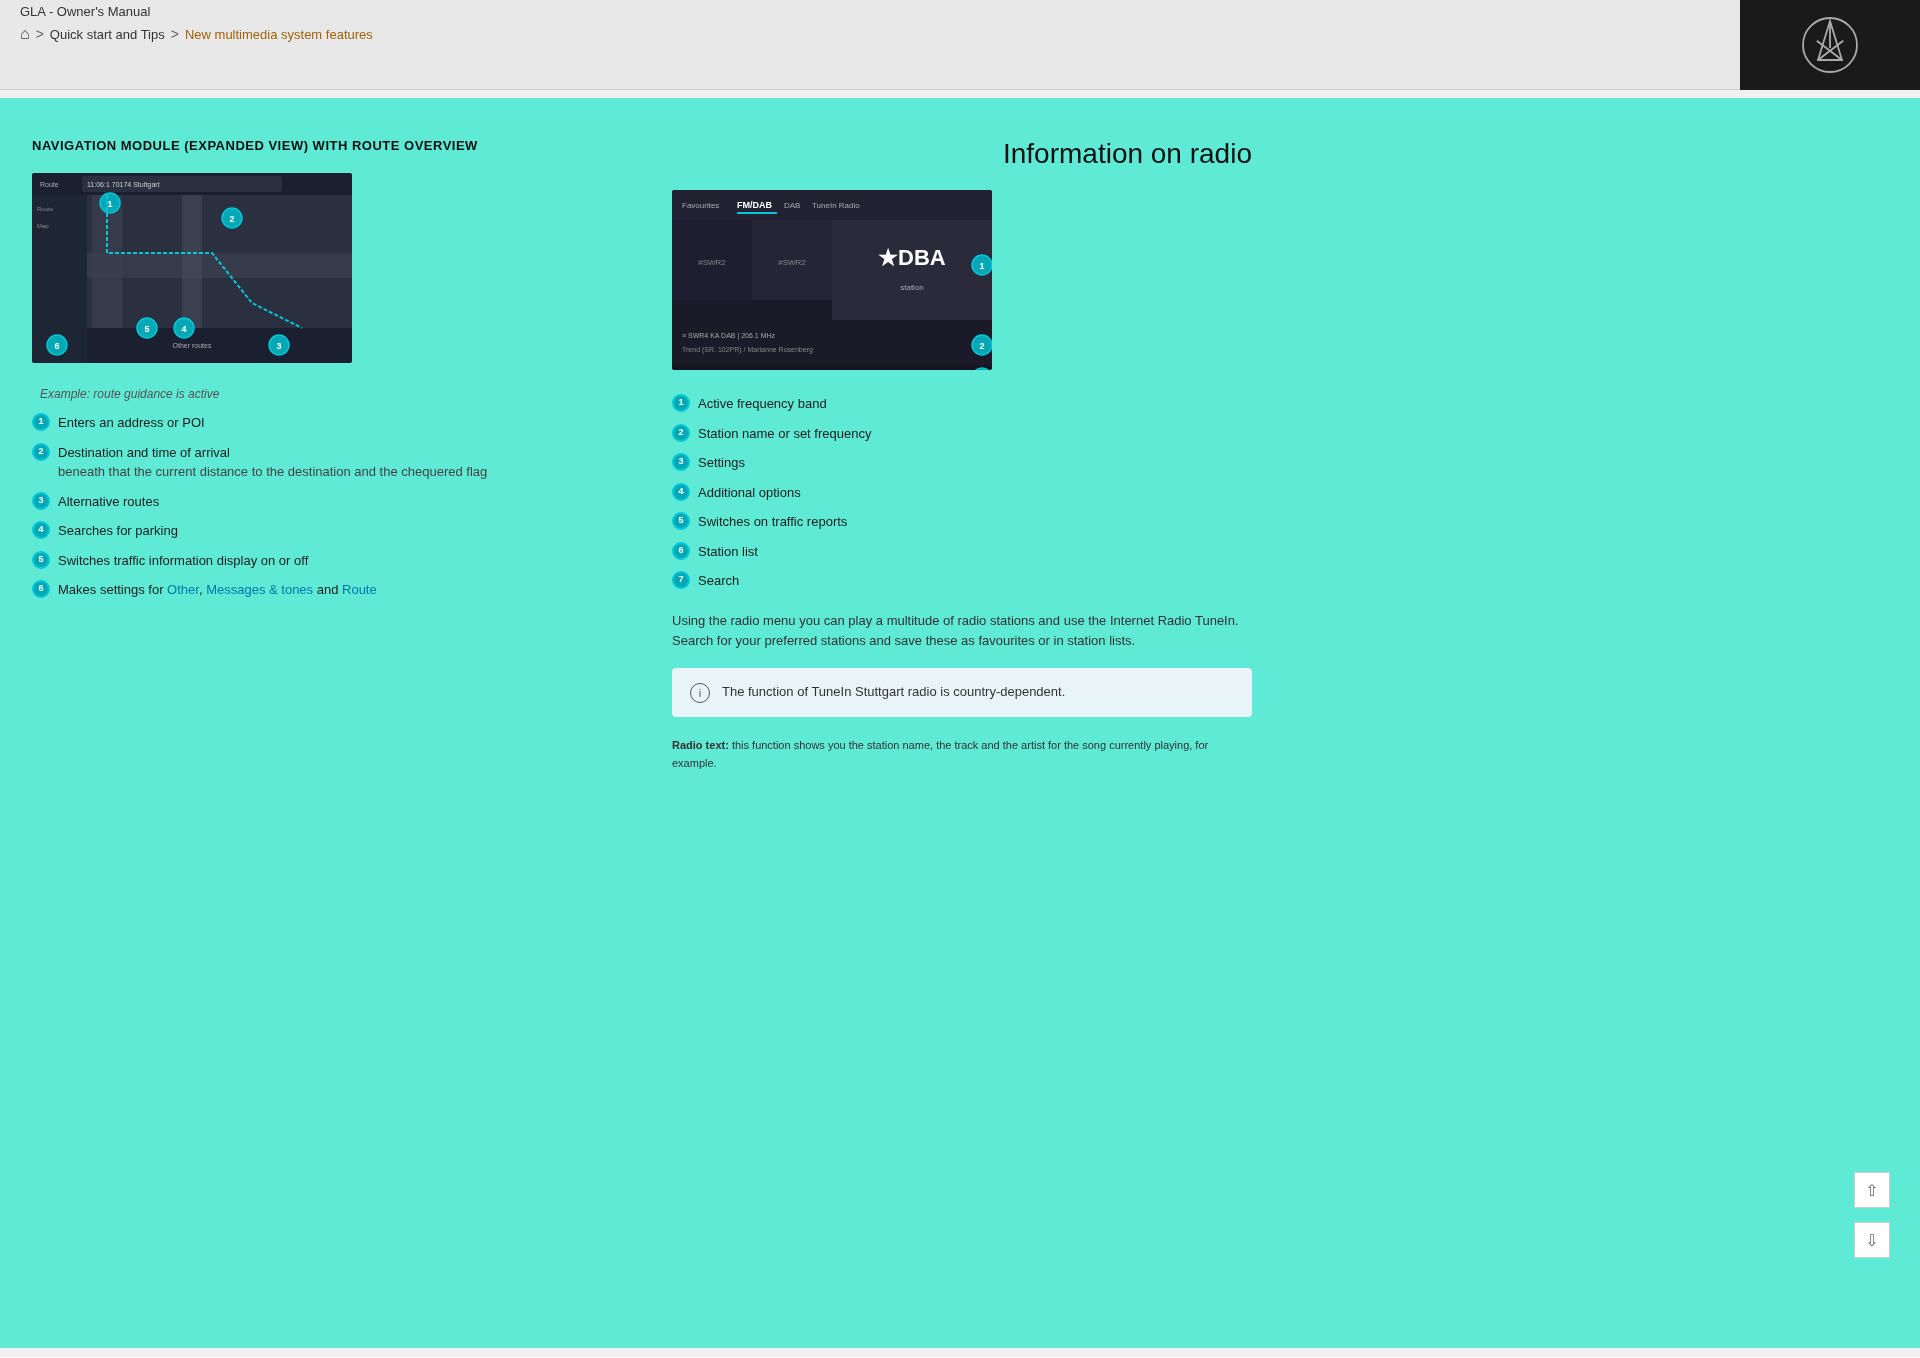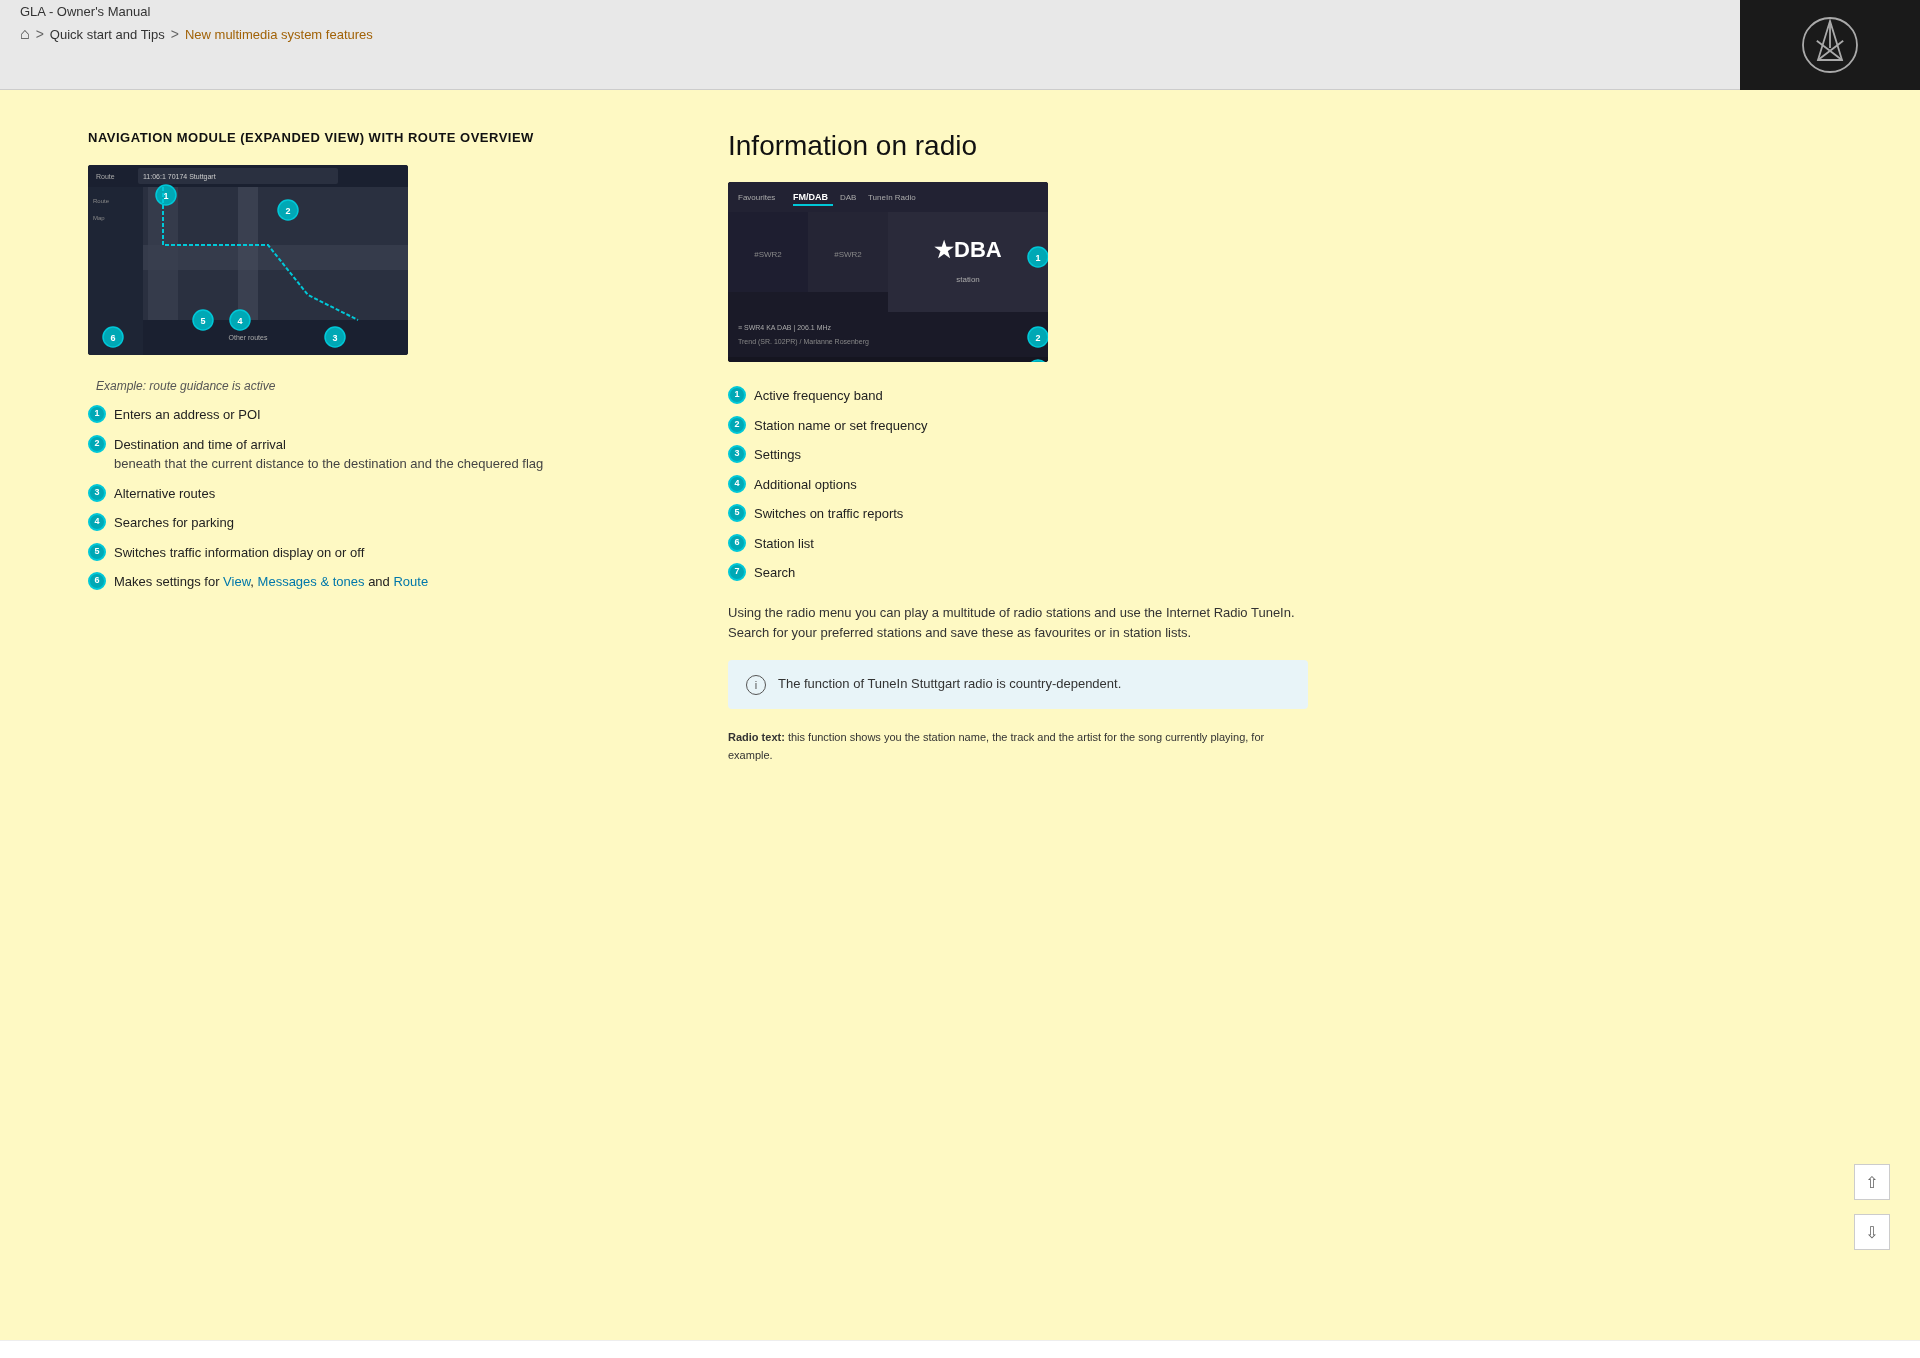--- a/index.html
+++ b/index.html
@@ -60,23 +60,23 @@
       align-items: center;
       justify-content: center;
     }
     .mercedes-logo {
       width: 60px;
       height: 60px;
     }
 
     
     .main-content {
-      background: #fef9c3;
-      margin: 0 auto;
-      padding: 40px 88px;
+      background: #5eead4;
+      margin: 8px auto;
+      padding: 40px 32px;
       min-height: 1250px;
       position: relative;
     }
 
     .two-column {
       display: flex;
       gap: 60px;
     }
 
     .left-col {
@@ -152,20 +152,21 @@
       cursor: pointer;
       text-decoration: none;
     }
 
     
     .section-title-radio {
       font-size: 28px;
       font-weight: 300;
       color: #111;
       margin-bottom: 20px;
+      text-align: right;
     }
 
     .radio-image {
       width: 320px;
       height: 180px;
       background: linear-gradient(135deg, #1a1a2a 0%, #2a2a3a 50%, #1a1a2a 100%);
       border-radius: 3px;
       margin-bottom: 24px;
       position: relative;
       overflow: hidden;
@@ -364,21 +365,21 @@
         <span class="circle-badge-sm">4</span>
         <span class="nav-item-text">Searches for parking</span>
       </div>
       <div class="nav-item">
         <span class="circle-badge-sm">5</span>
         <span class="nav-item-text">Switches traffic information display on or off</span>
       </div>
       <div class="nav-item">
         <span class="circle-badge-sm">6</span>
         <span class="nav-item-text">
-          Makes settings for <a class="nav-item-link">View</a>,
+          Makes settings for <a class="nav-item-link">Other</a>,
           <a class="nav-item-link">Messages &amp; tones</a> and
           <a class="nav-item-link">Route</a>
         </span>
       </div>
     </div>
 
     <div class="right-col">
       <h1 class="section-title-radio">Information on radio</h1>
 
       <div class="radio-image">

